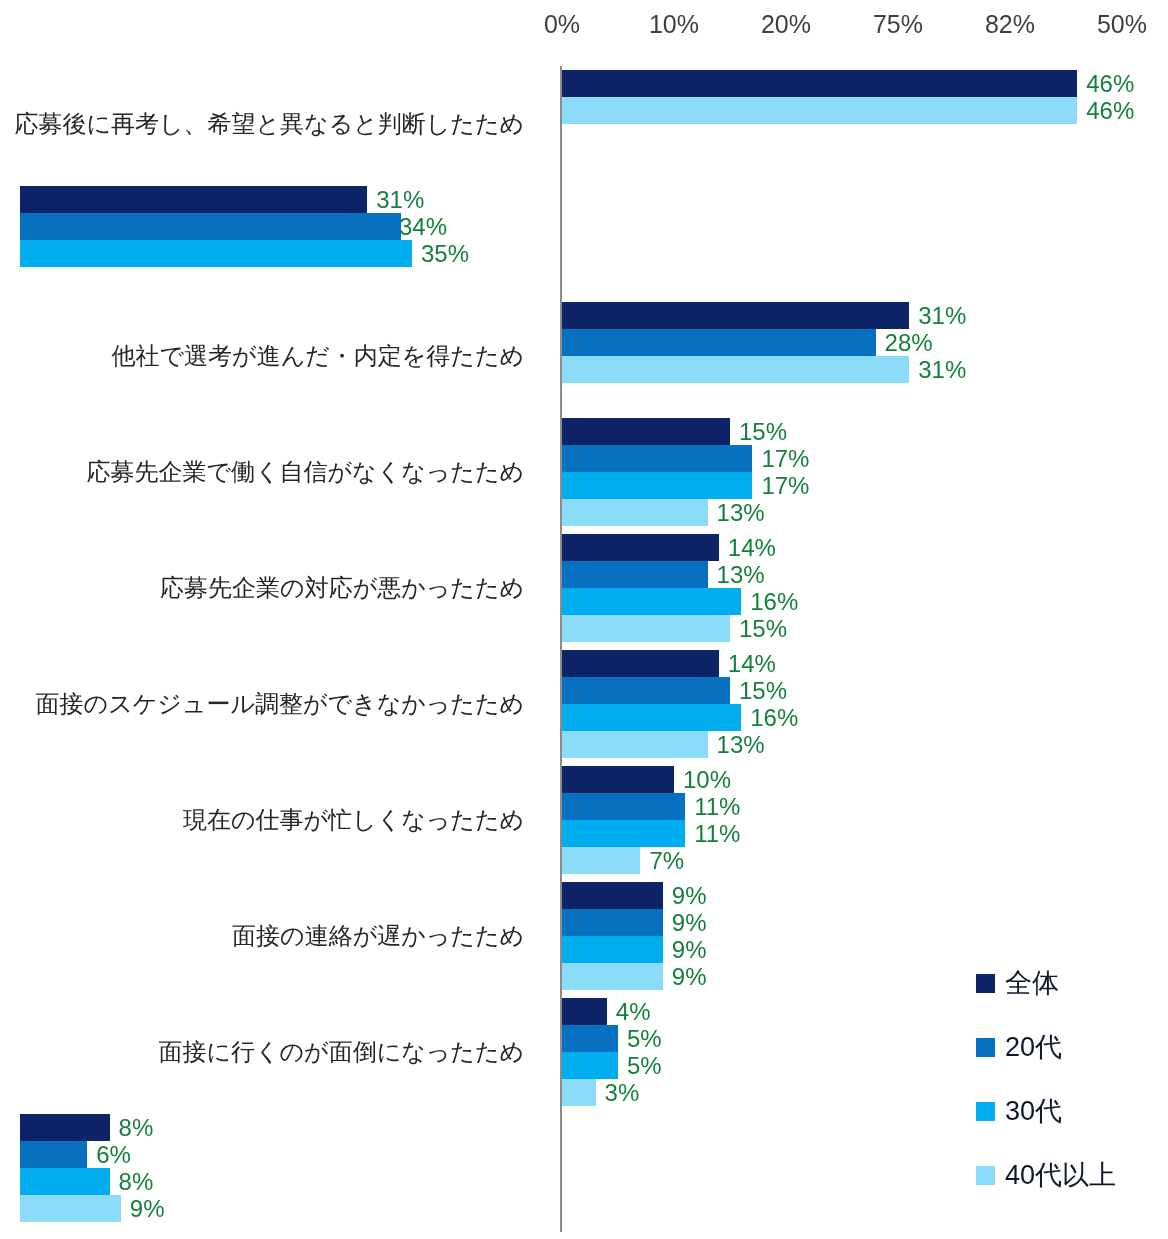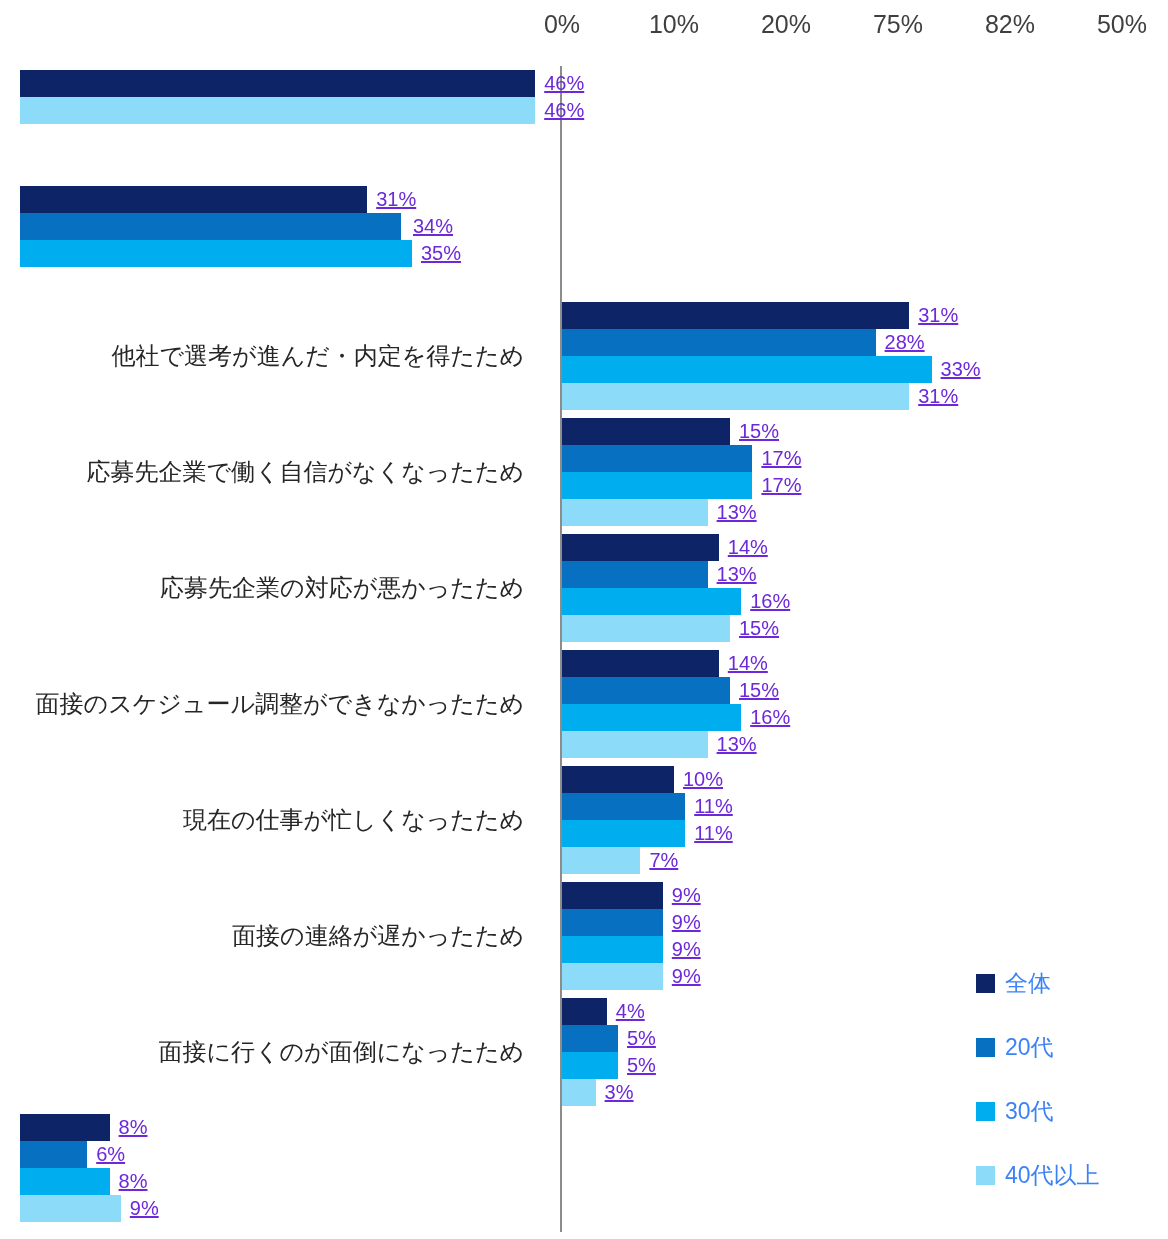--- a/index.html
+++ b/index.html
@@ -49,92 +49,88 @@
     flex: 1;
     padding-top: 4px;
     box-sizing: border-box;
   }
   .bar-row { position: relative; height: 27px; }
   .bar { height: 100%; }
   .val {
     position: absolute;
     top: 0;
     line-height: 27px;
-    font-size: 20px;
-    color: #6d28d9;
+    font-size: 24px;
+    color: #15803d;
     white-space: nowrap;
-    text-decoration: underline;
   }
   .legend {
     position: absolute;
     left: 976px;
     top: 968px;
     display: flex;
     flex-direction: column;
   }
   .legend-item { display: flex; align-items: center; height: 30px; margin-bottom: 34px; }
   .legend-swatch { width: 19px; height: 19px; margin-right: 10px; flex: 0 0 auto; }
-  .legend-label { font-size: 23px; color: #3b82f6; white-space: nowrap; }
+  .legend-label { font-size: 27px; color: #0f172a; white-space: nowrap; }
 </style>
 </head>
 <body>
 
 <div class="canvas">
   <div class="x-axis" id="xAxis">
       <div class="tick" style="left: 514px;">0%</div>
       <div class="tick" style="left: 626px;">10%</div>
       <div class="tick" style="left: 738px;">20%</div>
       <div class="tick" style="left: 850px;">75%</div>
       <div class="tick" style="left: 962px;">82%</div>
       <div class="tick" style="left: 1074px;">50%</div>
     </div>
   <div class="axis-line"></div>
   <div class="groups" id="groups">
       <div class="group">
+        <div class="cat">応募後に再考し、希望と異なると判断したため</div>
         <div class="bars">
           <div class="bar-row">
             <div class="bar" style="width: 515.2px; background: rgb(13, 36, 103);"></div>
             <span class="val" style="left: 524.2px;">46%</span>
           </div>
           <div class="bar-row">
             <div class="bar" style="width: 515.2px; background: rgb(140, 220, 249);"></div>
             <span class="val" style="left: 524.2px;">46%</span>
           </div>
         </div>
       </div>
       <div class="group">
         <div class="bars">
           <div class="bar-row">
             <div class="bar" style="width: 347.2px; background: rgb(13, 36, 103);"></div>
             <span class="val" style="left: 356.2px;">31%</span>
           </div>
           <div class="bar-row">
             <div class="bar" style="width: 380.8px; background: rgb(8, 112, 192);"></div>
-            <span class="val" style="left: 393px;">34%</span>
+            <span class="val" style="left: 379px;">34%</span>
           </div>
           <div class="bar-row">
             <div class="bar" style="width: 392px; background: rgb(0, 173, 239);"></div>
             <span class="val" style="left: 401px;">35%</span>
           </div>
         </div>
       </div>
       <div class="group">
         <div class="cat">他社で選考が進んだ・内定を得たため</div>
         <div class="bars">
           <div class="bar-row">
             <div class="bar" style="width: 347.2px; background: rgb(13, 36, 103);"></div>
             <span class="val" style="left: 356.2px;">31%</span>
           </div>
           <div class="bar-row">
             <div class="bar" style="width: 313.6px; background: rgb(8, 112, 192);"></div>
             <span class="val" style="left: 322.6px;">28%</span>
-          </div>
-          <div class="bar-row">
-            <div class="bar" style="width: 369.6px; background: rgb(0, 173, 239);"></div>
-            <span class="val" style="left: 378.6px;">33%</span>
           </div>
           <div class="bar-row">
             <div class="bar" style="width: 347.2px; background: rgb(140, 220, 249);"></div>
             <span class="val" style="left: 356.2px;">31%</span>
           </div>
         </div>
       </div>
       <div class="group">
         <div class="cat">応募先企業で働く自信がなくなったため</div>
         <div class="bars">

